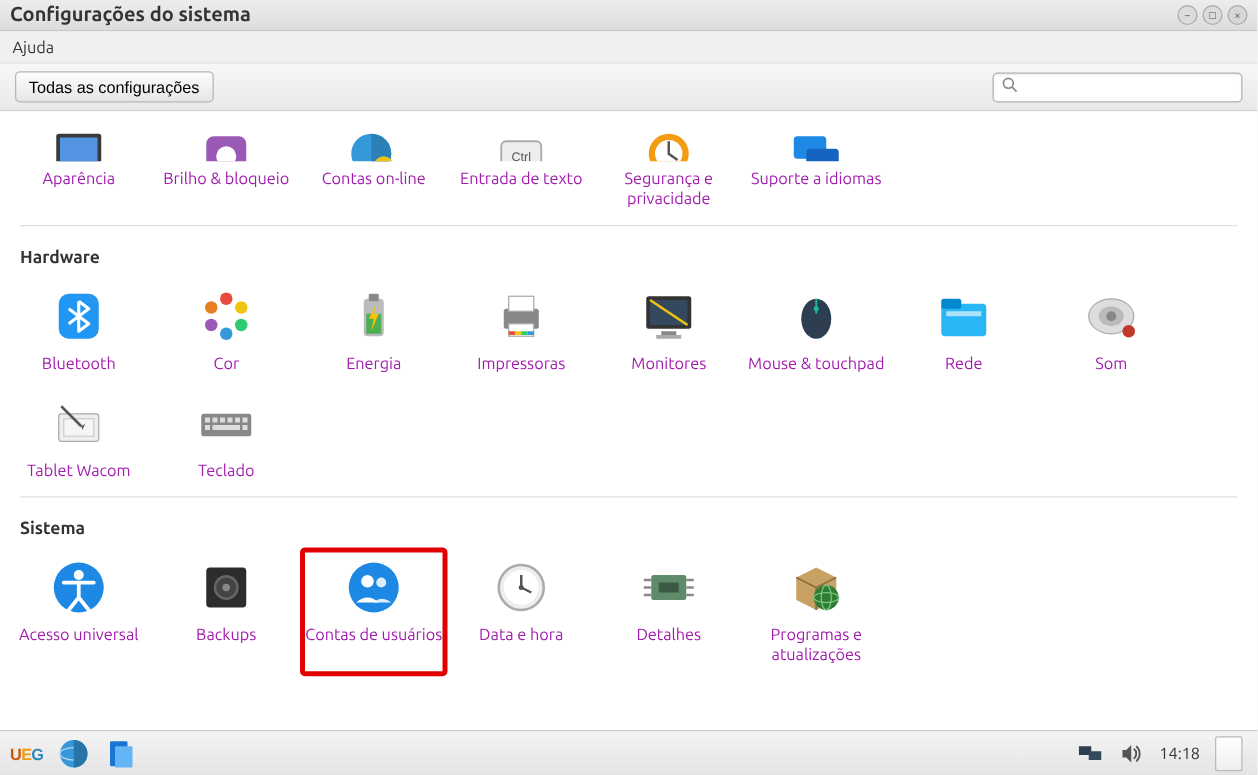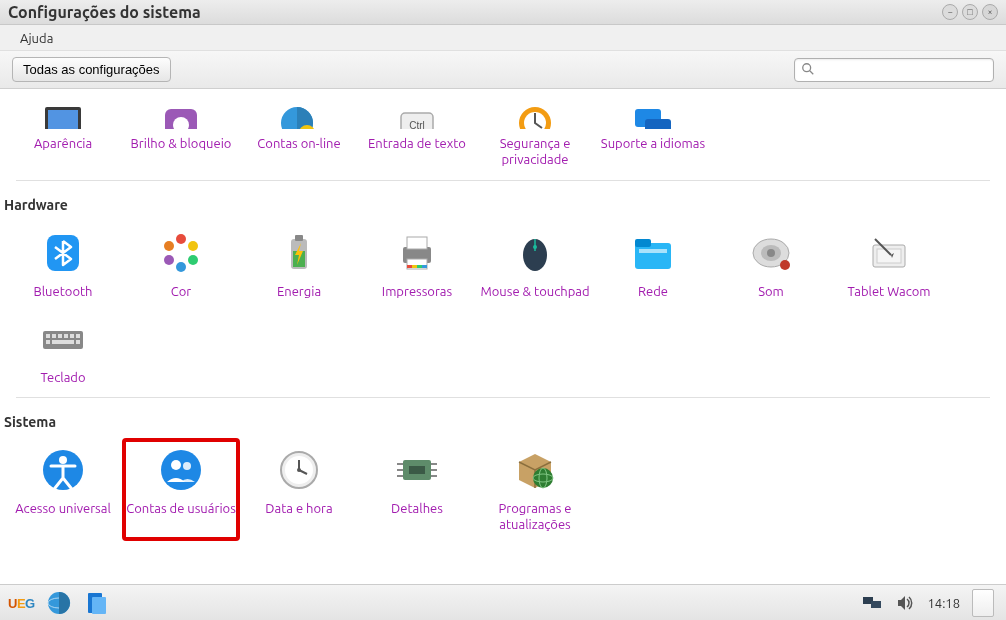--- a/index.html
+++ b/index.html
@@ -29,21 +29,21 @@
     background: #dcdcdc; border: 1px solid #aaa;
     display: flex; align-items: center; justify-content: center;
     font-size: 9px; color: #555; cursor: pointer;
   }
   .win-btn.close { background: #d7d7d7; }
   
   .menubar {
     height: 26px;
     background: #f0f0f0;
     display: flex; align-items: center;
-    padding: 0 12px;
+    padding: 0 2px;
     border-bottom: 1px solid #e0e0e0;
   }
   .menu-item { padding: 4px 8px; cursor: pointer; font-size: 13px; }
   
   .toolbar {
     height: 38px;
     background: linear-gradient(#f7f7f7, #e9e9e9);
     border-bottom: 1px solid #cfcfcf;
     display: flex; align-items: center;
     padding: 0 12px;
@@ -74,21 +74,21 @@
   
   .content {
     background: #fff;
     height: 495px;
     overflow-y: auto;
     padding: 0 0 20px 0;
   }
   .section-hdr {
     font-weight: bold;
     font-size: 14px;
-    padding: 16px 0 4px 4px;
+    padding: 16px 0 4px 16px;
     color: #333;
   }
   .divider { height:1px; background:#e0e0e0; margin:4px 16px 0 16px;}
   .icon-grid {
     display: flex;
     flex-wrap: wrap;
     padding: 4px 4px 0 4px;
   }
   .icon-item {
     width: 118px;
@@ -287,20 +287,32 @@
             <rect x="10" y="18" width="28" height="16" rx="2" fill="#888"></rect>
             <rect x="14" y="8" width="20" height="12" fill="#fff" stroke="#aaa"></rect>
             <rect x="14" y="30" width="20" height="10" fill="#fff" stroke="#aaa"></rect>
             <rect x="14" y="36" width="5" height="3" fill="#e74c3c"></rect>
             <rect x="19" y="36" width="5" height="3" fill="#f1c40f"></rect>
             <rect x="24" y="36" width="5" height="3" fill="#2ecc71"></rect>
             <rect x="29" y="36" width="5" height="3" fill="#3498db"></rect>
           </svg>
       </div>
       <div class="icon-label">Impressoras</div>
+    </div>
+    <div class="icon-item">
+      <div class="icon-box">
+        <svg viewBox="0 0 48 48">
+            <rect x="6" y="8" width="36" height="26" rx="2" fill="#333"></rect>
+            <rect x="9" y="11" width="30" height="20" fill="#34495e"></rect>
+            <path d="M9 11 L39 31" stroke="#f1c40f" stroke-width="2"></path>
+            <rect x="18" y="36" width="12" height="3" fill="#888"></rect>
+            <rect x="14" y="39" width="20" height="3" fill="#aaa"></rect>
+          </svg>
+      </div>
+      <div class="icon-label">Monitores</div>
     </div>
     <div class="icon-item">
       <div class="icon-box">
         <svg viewBox="0 0 48 48">
             <ellipse cx="24" cy="26" rx="12" ry="16" fill="#2c3e50"></ellipse>
             <line x1="24" y1="10" x2="24" y2="22" stroke="#1abc9c" stroke-width="1.5"></line>
             <circle cx="24" cy="18" r="2" fill="#1abc9c"></circle>
           </svg>
       </div>
       <div class="icon-label">Mouse &amp; touchpad</div>
@@ -365,20 +377,30 @@
     <div class="icon-item">
       <div class="icon-box">
         <svg viewBox="0 0 48 48">
             <circle cx="24" cy="24" r="20" fill="#1e88e5"></circle>
             <circle cx="24" cy="14" r="4" fill="#fff"></circle>
             <path d="M12 20 L36 20 M24 20 L24 32 M24 32 L16 42 M24 32 L32 42" stroke="#fff" stroke-width="3" stroke-linecap="round"></path>
           </svg>
       </div>
       <div class="icon-label">Acesso universal</div>
     </div>
+    <div class="icon-item">
+      <div class="icon-box">
+        <svg viewBox="0 0 48 48">
+            <rect x="8" y="8" width="32" height="32" rx="3" fill="#2c2c2c"></rect>
+            <circle cx="24" cy="24" r="9" fill="#444" stroke="#666" stroke-width="2"></circle>
+            <circle cx="24" cy="24" r="3" fill="#888"></circle>
+          </svg>
+      </div>
+      <div class="icon-label">Backups</div>
+    </div>
     <div class="icon-item highlight">
       <div class="icon-box">
         <svg viewBox="0 0 48 48">
             <circle cx="24" cy="24" r="20" fill="#1e88e5"></circle>
             <circle cx="19" cy="19" r="5" fill="#fff"></circle>
             <circle cx="30" cy="20" r="4" fill="#fff" opacity="0.85"></circle>
             <path d="M10 36 Q19 28 28 36 Z" fill="#fff"></path>
             <path d="M24 36 Q30 30 38 36 Z" fill="#fff" opacity="0.85"></path>
           </svg>
       </div>

